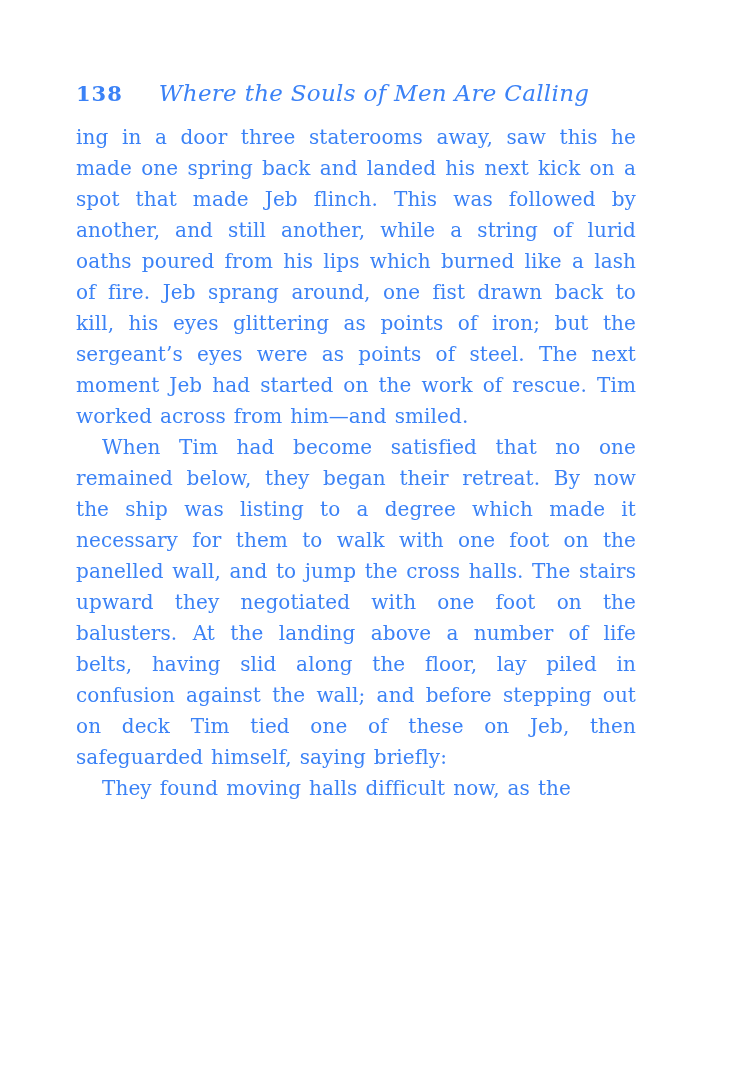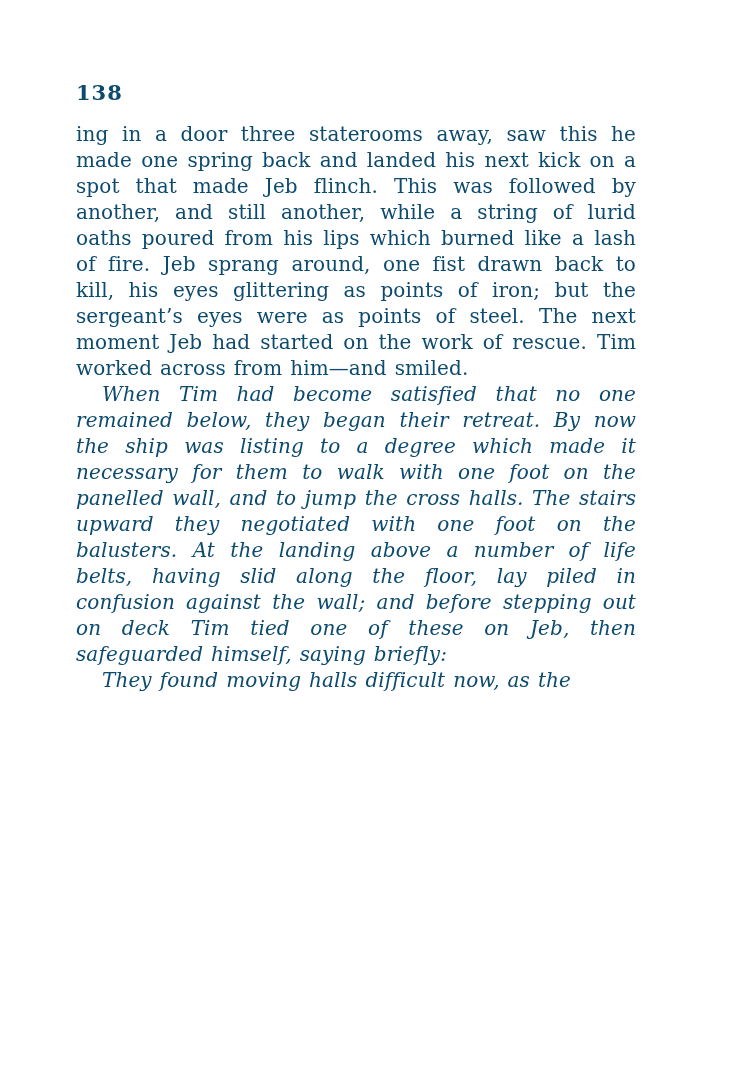--- a/index.html
+++ b/index.html
@@ -5,21 +5,21 @@
     html, body {
       margin: 0;
       padding: 0;
       background: #ffffff;
     }
     .page {
       position: relative;
       width: 740px;
       height: 1080px;
       background: #ffffff;
-      color: #0c4a6e;
+      color: #3b82f6;
       font-family: "DejaVu Serif", "Liberation Serif", serif;
       overflow: hidden;
       box-sizing: border-box;
     }
     .text-block {
       position: absolute;
       left: 76px;
       top: 80px;
       width: 560px;
     }
@@ -36,41 +36,41 @@
     }
     .running-title {
       font-style: italic;
       font-weight: 500;
       font-size: 23px;
       margin-left: 36px;
       letter-spacing: 0.3px;
     }
     .body-text {
       font-size: 20px;
-      line-height: 26px;
+      line-height: 31px;
       text-align: justify;
       word-spacing: 1.5px;
       letter-spacing: 0.1px;
     }
     .body-text p {
       margin: 0;
     }
     .body-text p.indent {
       text-indent: 26px;
-      font-style: italic;
     }
   </style>
 </head>
 <body>
 
 <div class="page">
   <div class="text-block">
 
     <div class="header">
       <span class="page-number">138</span>
+      <span class="running-title">Where the Souls of Men Are Calling</span>
     </div>
 
     <div class="body-text">
       <p class="no-indent">ing in a door three staterooms away, saw this he made one spring back and landed his next kick on a spot that made Jeb flinch.  This was followed by another, and still another, while a string of lurid oaths poured from his lips which burned like a lash of fire.  Jeb sprang around, one fist drawn back to kill, his eyes glittering as points of iron; but the sergeant’s eyes were as points of steel.  The next moment Jeb had started on the work of rescue.  Tim worked across from him—and smiled.</p>
       <p class="indent">When Tim had become satisfied that no one remained below, they began their retreat.  By now the ship was listing to a degree which made it necessary for them to walk with one foot on the panelled wall, and to jump the cross halls. The stairs upward they negotiated with one foot on the balusters.  At the landing above a number of life belts, having slid along the floor, lay piled in confusion against the wall; and before stepping out on deck Tim tied one of these on Jeb, then safeguarded himself, saying briefly:</p>
       <p class="indent">They found moving halls difficult now, as the</p>
     </div>
 
   </div>
 </div>

